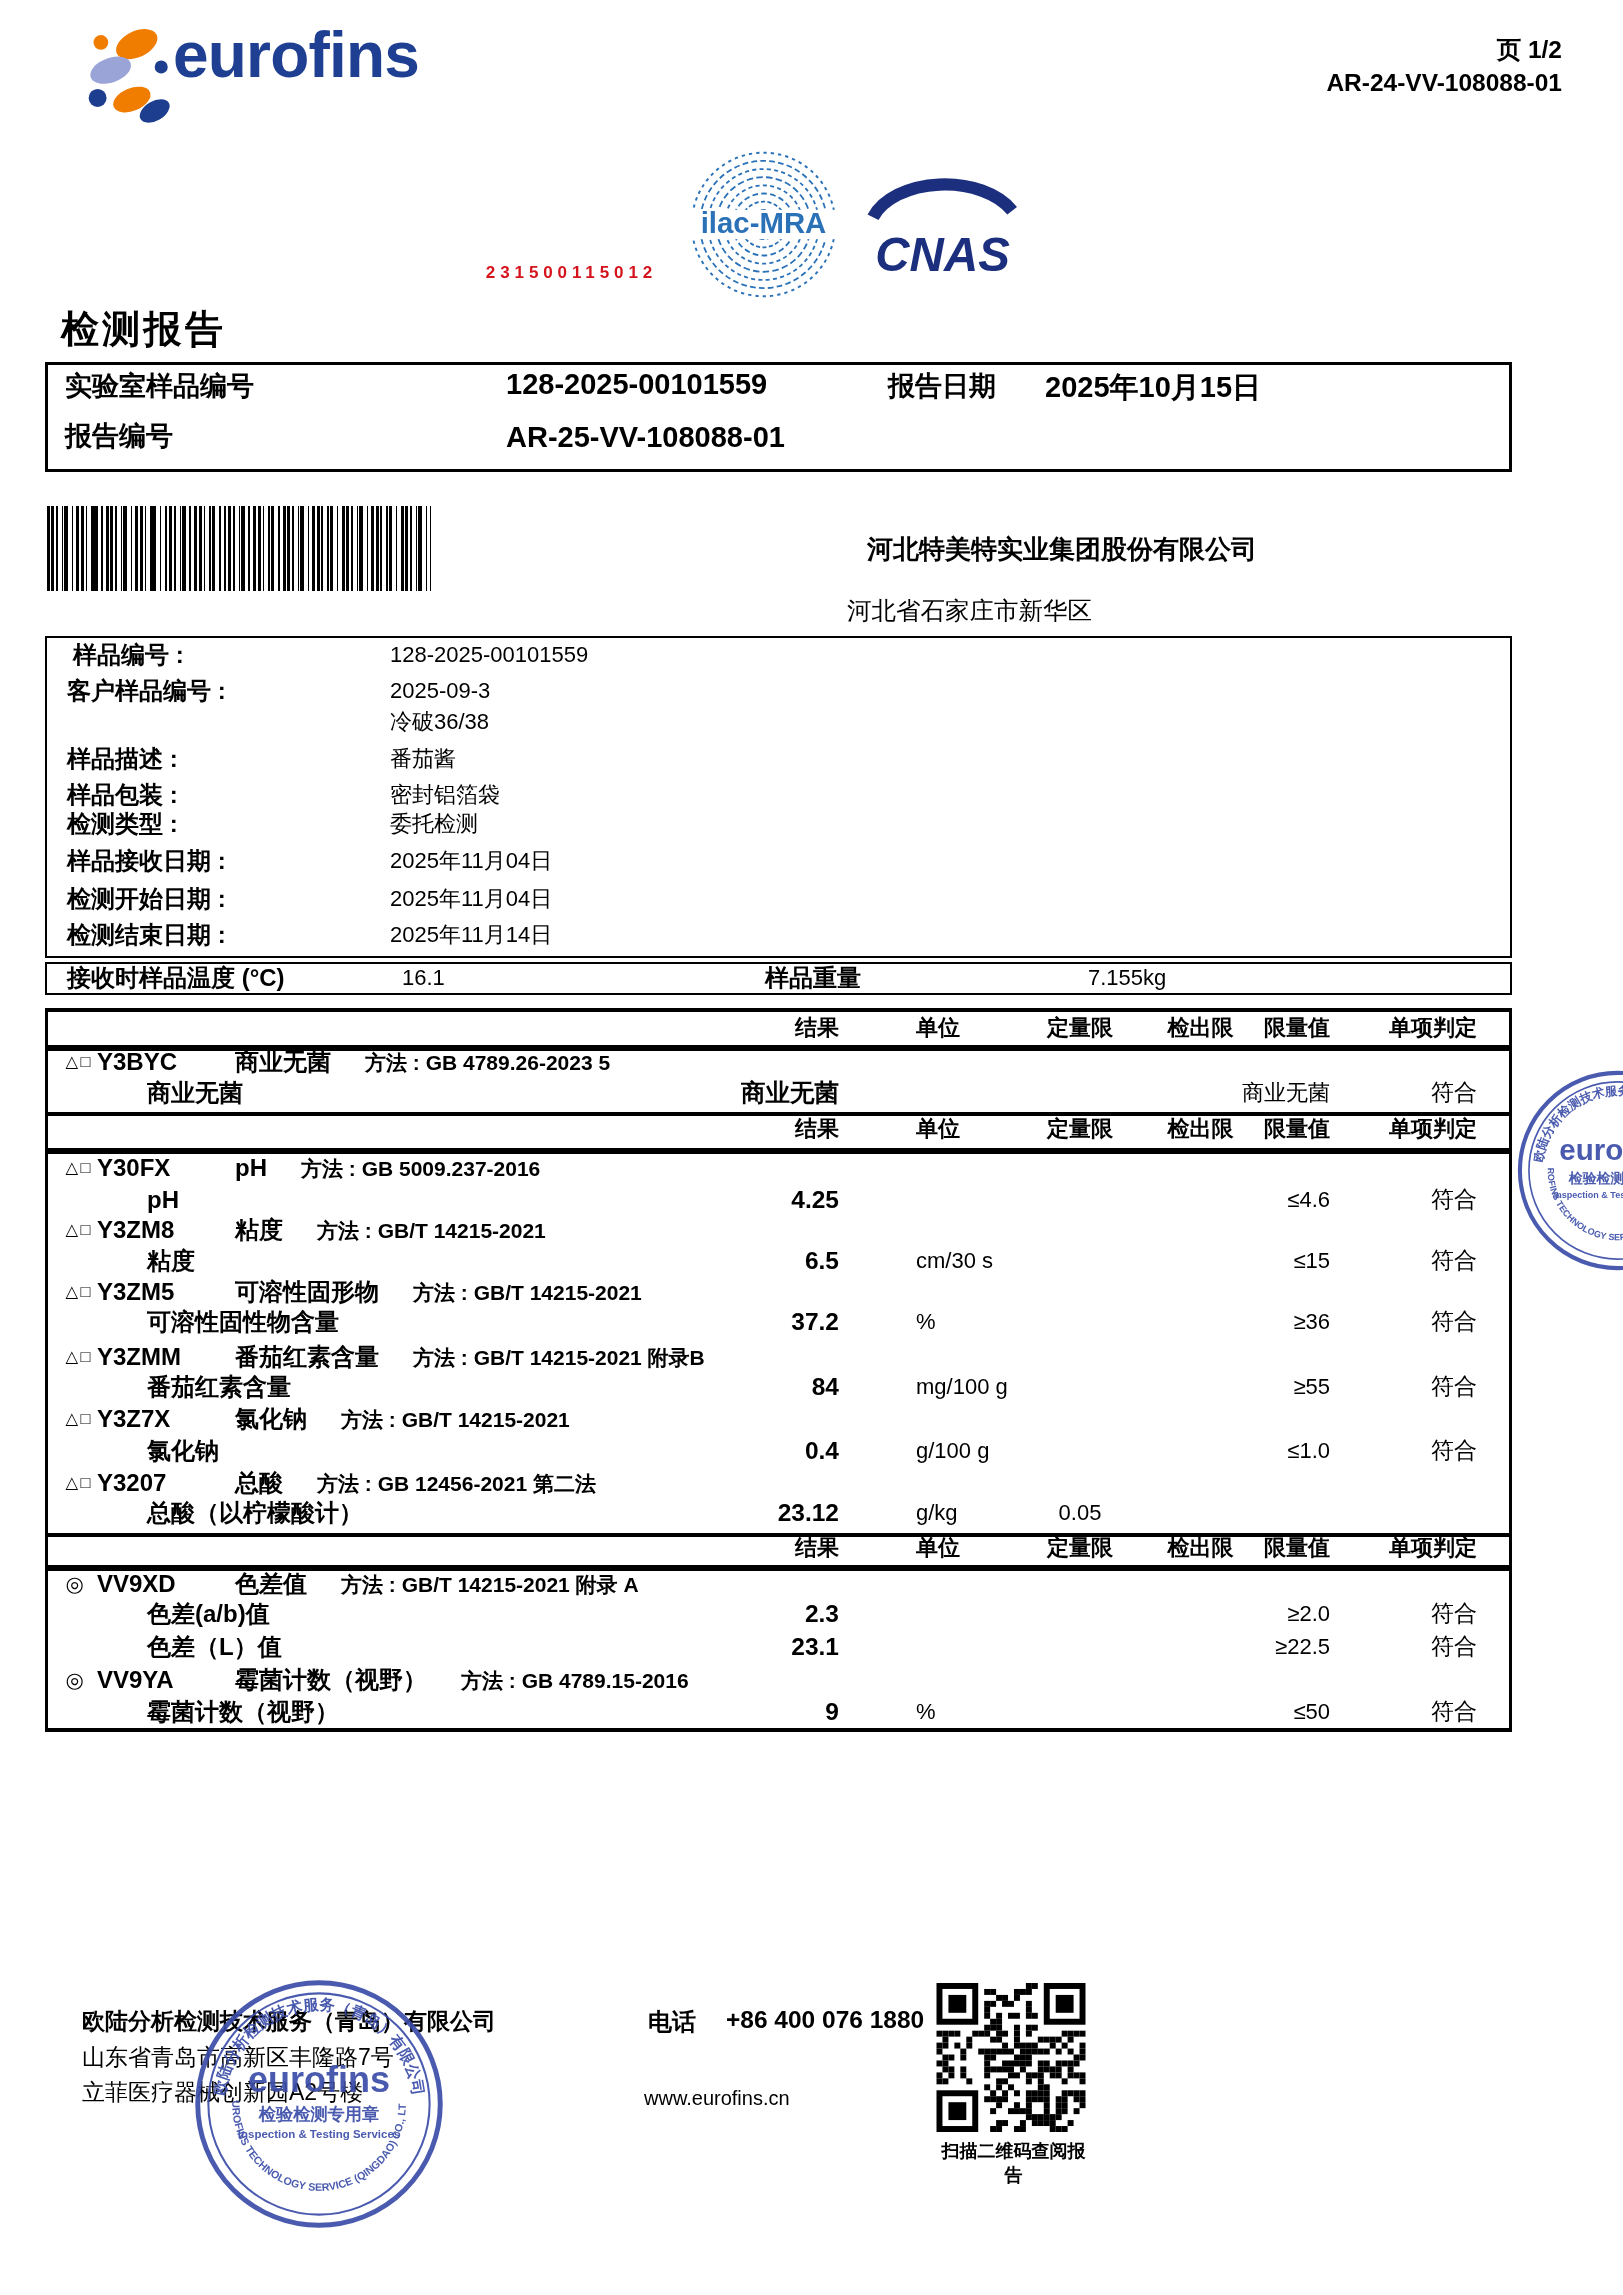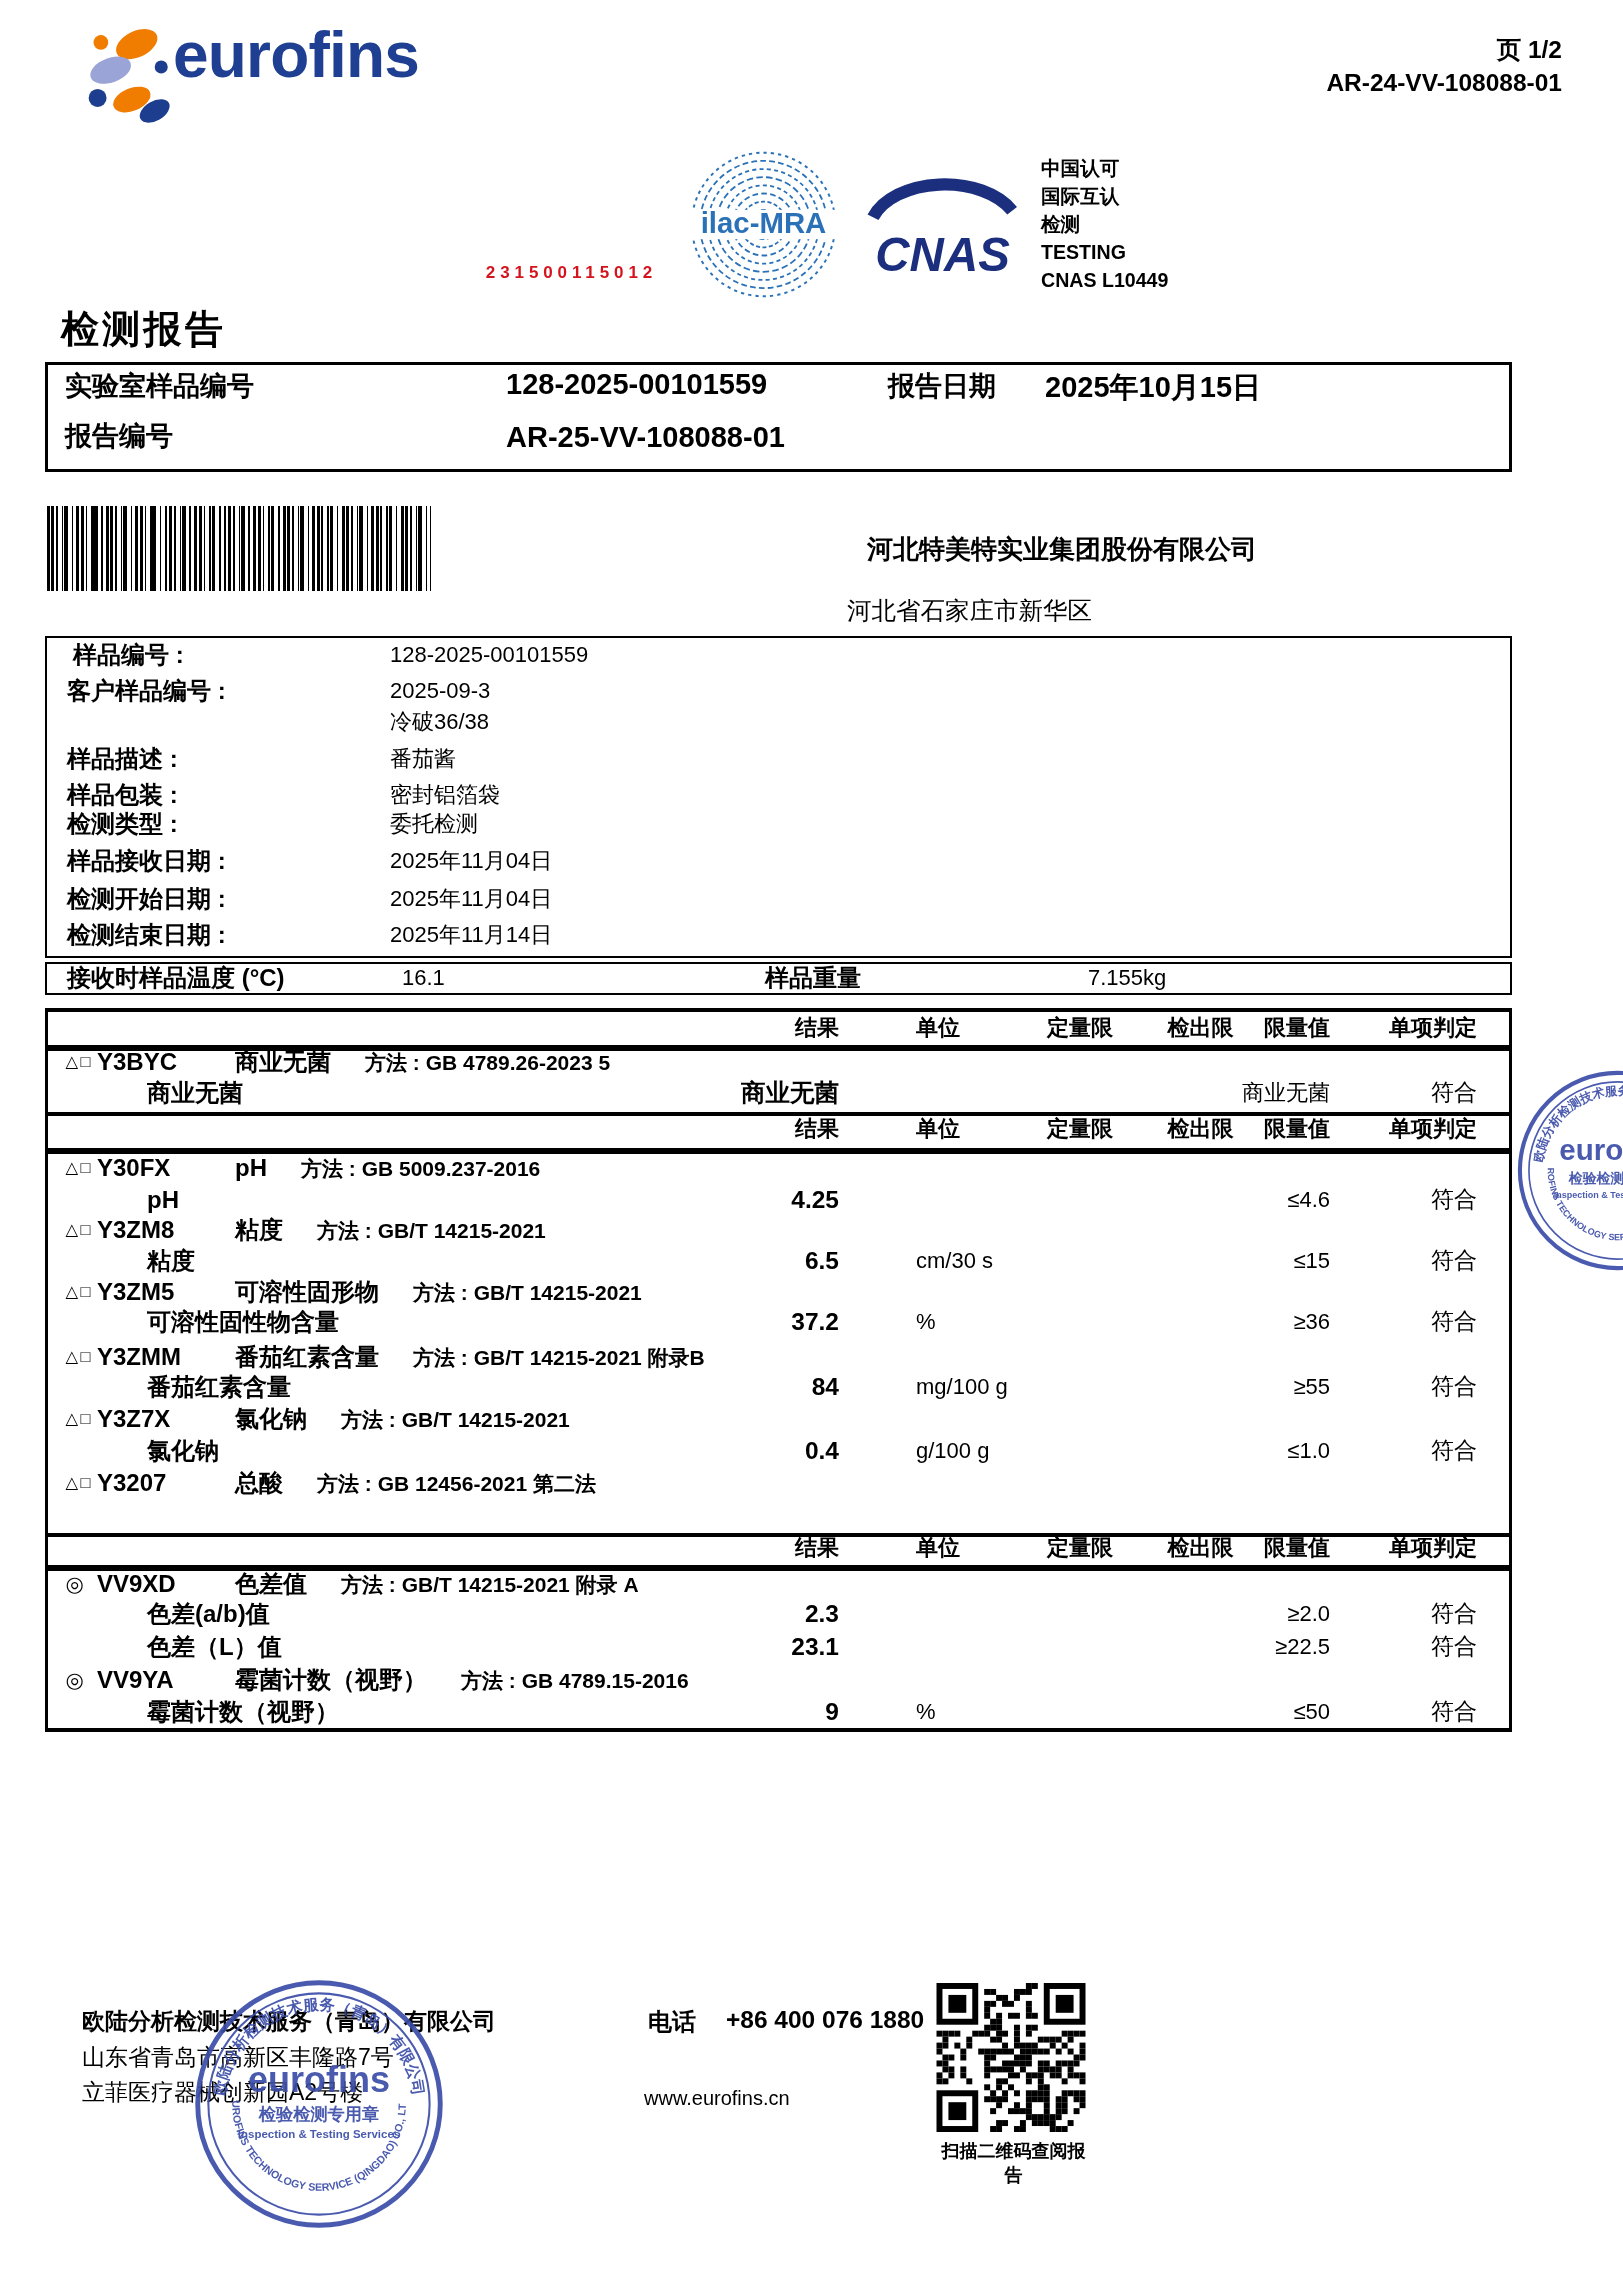--- a/index.html
+++ b/index.html
@@ -96,27 +96,20 @@
     </g>
     <rect x="4" y="77" width="182" height="36" fill="#ffffff"></rect>
     <text x="95" y="105" text-anchor="middle" font-size="36" font-weight="700" font-family="Liberation Sans, DejaVu Sans, sans-serif" fill="#2a71b8">ilac-MRA</text>
   </svg>
 
   <svg class="abs" style="left:855px;top:160px" width="176" height="131" viewBox="0 0 215 160">
     <path d="M 22,70 A 92,58 0 0 1 192,62" stroke="#1b2f7e" stroke-width="15" fill="none"></path>
     <text x="107" y="136" text-anchor="middle" font-size="58" font-weight="800" font-style="italic" font-family="Liberation Sans, DejaVu Sans, sans-serif" fill="#1b2f7e">CNAS</text>
   </svg>
 
-  <div class="abs" style="left:1041px;top:154px">
-    <div class="accred-line">中国认可</div>
-    <div class="accred-line">国际互认</div>
-    <div class="accred-line">检测</div>
-    <div class="accred-line">TESTING</div>
-    <div class="accred-line">CNAS L10449</div>
-  </div>
 
   <div class="abs doc-title" style="left:61px;top:304px">检测报告</div>
 
   <div class="abs box1" style="left:45px;top:362px;width:1467px;height:110px"></div>
   <div class="abs lbl-b1" style="left:65px;top:368px">实验室样品编号</div>
   <div class="abs val-b1" style="left:506px;top:368px">128-2025-00101559</div>
   <div class="abs lbl-b1" style="left:888px;top:368px">报告日期</div>
   <div class="abs val-b1" style="left:1045px;top:368px">2025年10月15日</div>
   <div class="abs lbl-b1" style="left:65px;top:418px">报告编号</div>
   <div class="abs val-b1" style="left:506px;top:421px">AR-25-VV-108088-01</div>
@@ -244,20 +237,26 @@
     <span class="cell c-rname">氯化钠</span>
     <span class="cell c-res">0.4</span>
     <span class="cell c-unit">g/100 g</span>
     <span class="cell c-lim">≤1.0</span>
     <span class="cell c-ver">符合</span>
   </div>
   <div class="trow" style="top:1468px">
     <span class="cell c-marker">△□</span>
     <span class="cell c-code">Y3207</span>
     <span class="cell c-gname"><span>总酸</span><span class="c-method">方法 : GB 12456-2021 第二法</span></span>
+  </div>
+  <div class="trow" style="top:1498px">
+    <span class="cell c-rname">总酸（以柠檬酸计）</span>
+    <span class="cell c-res">23.12</span>
+    <span class="cell c-unit">g/kg</span>
+    <span class="cell c-loq">0.05</span>
   </div>
 
   <div class="trow thead" style="top:1533px">
     <span class="cell c-res">结果</span>
     <span class="cell c-unit">单位</span>
     <span class="cell c-loq">定量限</span>
     <span class="cell c-lod">检出限</span>
     <span class="cell c-lim">限量值</span>
     <span class="cell c-ver">单项判定</span>
   </div>

